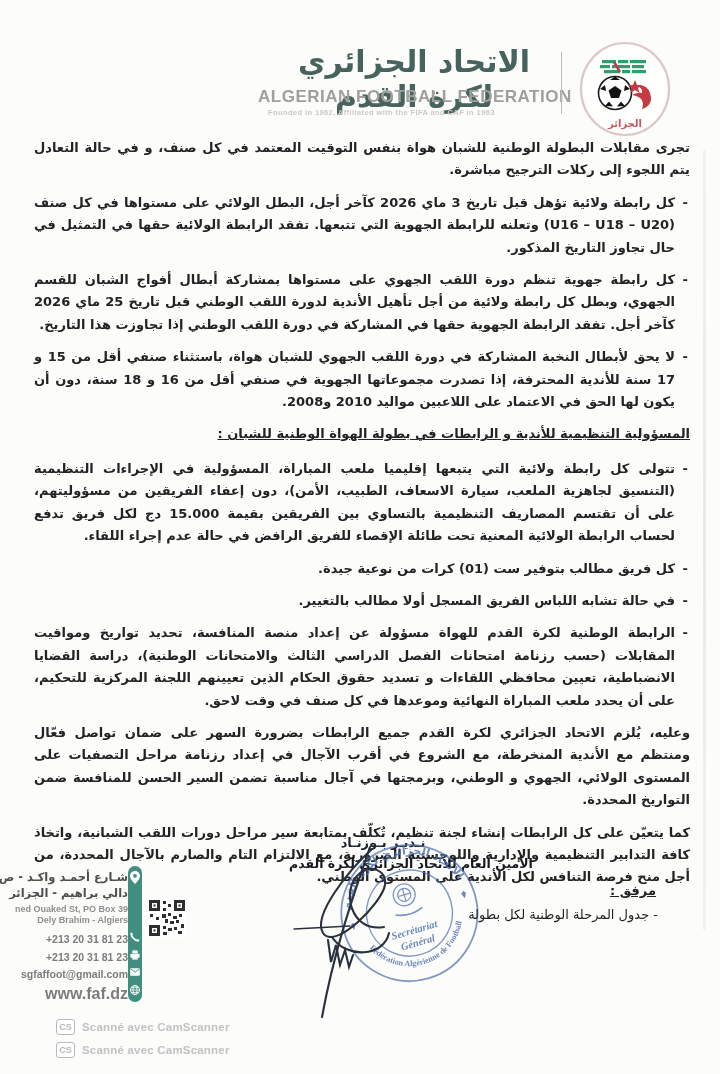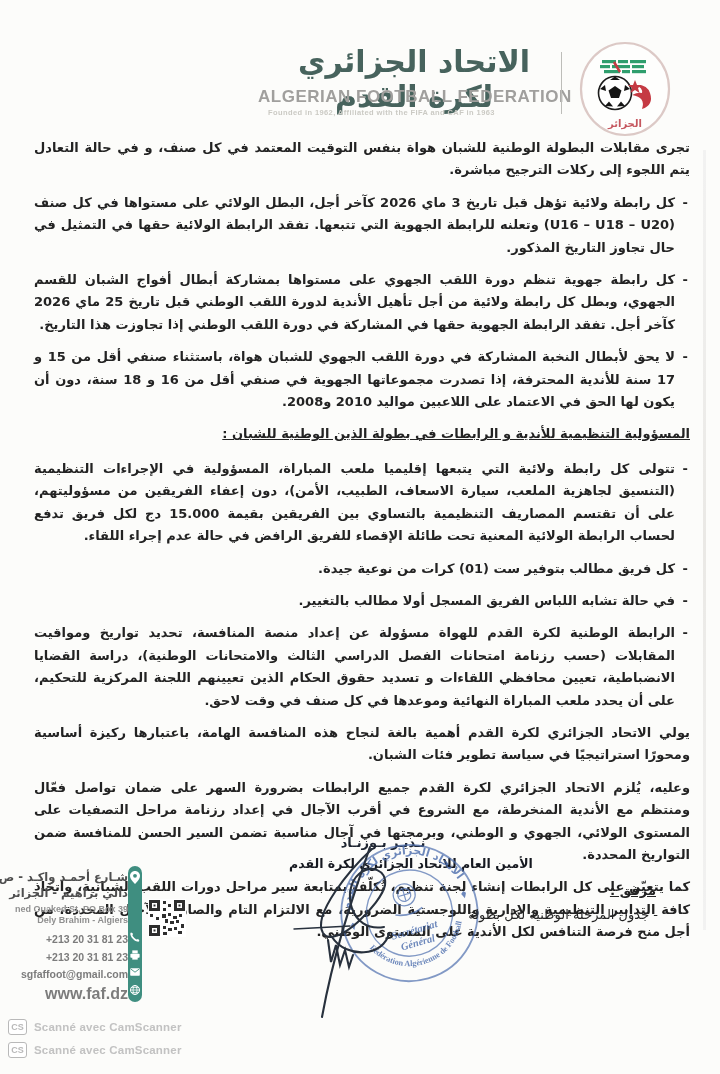--- a/index.html
+++ b/index.html
@@ -58,21 +58,21 @@
   .c-wb {position:absolute;top:119px;right:78px;font-size:16px;font-weight:700;color:#7c7c7c;white-space:nowrap;}
   .c-bar{position:absolute;top:0;left:122px;width:14px;height:136px;background:#3f8e80;border-radius:7px;}
   .c-bar svg{position:absolute;left:2px;}
   .c-qr{position:absolute;top:33px;left:142px;}
 
   
   .wm{position:absolute;left:8px;display:flex;align-items:center;gap:7px;
       font-family:"Liberation Sans",sans-serif;}
   .wm-badge{width:17px;height:14px;border:1.6px solid #b9b9b9;border-radius:3px;
             display:flex;align-items:center;justify-content:center;
-            font-size:9px;font-weight:700;color:#b9b9b9;background:#fff;}
+            font-size:9px;font-weight:700;color:#b9b9b9;background:#fff;margin-left:48px;}
   .wm-text{font-size:11.5px;font-weight:700;color:#c2c2c2;letter-spacing:.2px;}
   .wm1{top:1019px;} .wm2{top:1042px;}
 </style>
 </head>
 <body>
 
 <div class="page">
   <div class="edge-shade"></div>
 
   <div class="hdr-title-ar">الاتحاد الجزائري لكرة القدم</div>
@@ -124,40 +124,39 @@
     </div>
     <div class="blk bullet">
       <span class="dash">-</span>
       <span>كل رابطة جهوية تنظم دورة اللقب الجهوي على مستواها بمشاركة أبطال أفواج الشبان للقسم الجهوي، وبطل كل رابطة ولائية من أجل تأهيل الأندية لدورة اللقب الوطني قبل تاريخ 25 ماي 2026 كآخر أجل. تفقد الرابطة الجهوية حقها في المشاركة في دورة اللقب الوطني إذا تجاوزت هذا التاريخ.</span>
     </div>
     <div class="blk bullet">
       <span class="dash">-</span>
       <span>لا يحق لأبطال النخبة المشاركة في دورة اللقب الجهوي للشبان هواة، باستثناء صنفي أقل من 15 و 17 سنة للأندية المحترفة، إذا تصدرت مجموعاتها الجهوية في صنفي أقل من 16 و 18 سنة، دون أن يكون لها الحق في الاعتماد على اللاعبين مواليد 2010 و2008.</span>
     </div>
 
-    <div class="blk heading">المسؤولية التنظيمية للأندية و الرابطات في بطولة الذين الوطنية للشبان :</div>
+    <div class="blk heading">المسؤولية التنظيمية للأندية و الرابطات في بطولة الهواة الوطنية للشبان :</div>
 
     <div class="blk bullet">
       <span class="dash">-</span>
       <span>تتولى كل رابطة ولائية التي يتبعها إقليميا ملعب المباراة، المسؤولية في الإجراءات التنظيمية (التنسيق لجاهزية الملعب، سيارة الاسعاف، الطبيب، الأمن)، دون إعفاء الفريقين من مسؤوليتهم، على أن تقتسم المصاريف التنظيمية بالتساوي بين الفريقين بقيمة 15.000 دج لكل فريق تدفع لحساب الرابطة الولائية المعنية تحت طائلة الإقصاء للفريق الرافض في حالة عدم إجراء اللقاء.</span>
     </div>
     <div class="blk bullet">
       <span class="dash">-</span>
       <span>كل فريق مطالب بتوفير ست (01) كرات من نوعية جيدة.</span>
     </div>
     <div class="blk bullet">
       <span class="dash">-</span>
       <span>في حالة تشابه اللباس الفريق المسجل أولا مطالب بالتغيير.</span>
     </div>
     <div class="blk bullet">
       <span class="dash">-</span>
       <span>الرابطة الوطنية لكرة القدم للهواة مسؤولة عن إعداد منصة المنافسة، تحديد تواريخ ومواقيت المقابلات (حسب رزنامة امتحانات الفصل الدراسي الثالث والامتحانات الوطنية)، دراسة القضايا الانضباطية، تعيين محافظي اللقاءات و تسديد حقوق الحكام الذين تعيينهم اللجنة المركزية للتحكيم، على أن يحدد ملعب المباراة النهائية وموعدها في كل صنف في وقت لاحق.</span>
     </div>
 
-    <div class="blk">يولي الاتحاد الجزائري لكرة القدم أهمية بالغة لنجاح هذه المنافسة الهامة، باعتبارها ركيزة أساسية ومحورًا استراتيجيًا في سياسة تطوير فئات الشبان.</div>
     <div class="blk">وعليه، يُلزم الاتحاد الجزائري لكرة القدم جميع الرابطات بضرورة السهر على ضمان تواصل فعّال ومنتظم مع الأندية المنخرطة، مع الشروع في أقرب الآجال في إعداد رزنامة مراحل التصفيات على المستوى الولائي، الجهوي و الوطني، وبرمجتها في آجال مناسبة تضمن السير الحسن للمنافسة ضمن التواريخ المحددة.</div>
     <div class="blk">كما يتعيّن على كل الرابطات إنشاء لجنة تنظيم، تُكلّف بمتابعة سير مراحل دورات اللقب الشبانية، واتخاذ كافة التدابير التنظيمية والإدارية واللوجستية الضرورية، مع الالتزام التام والصارم بالآجال المحددة، من أجل منح فرصة التنافس لكل الأندية على المستوى الوطني.</div>
   </div>
 
   <div class="sig-zone">
     <div class="sig-name">نـديـر بـوزنـاد</div>
     <div class="sig-title">الأمين العام للاتحاد الجزائري لكرة القدم</div>
 
     <div class="stamp">
       <svg width="152" height="152" viewBox="0 0 152 152">

